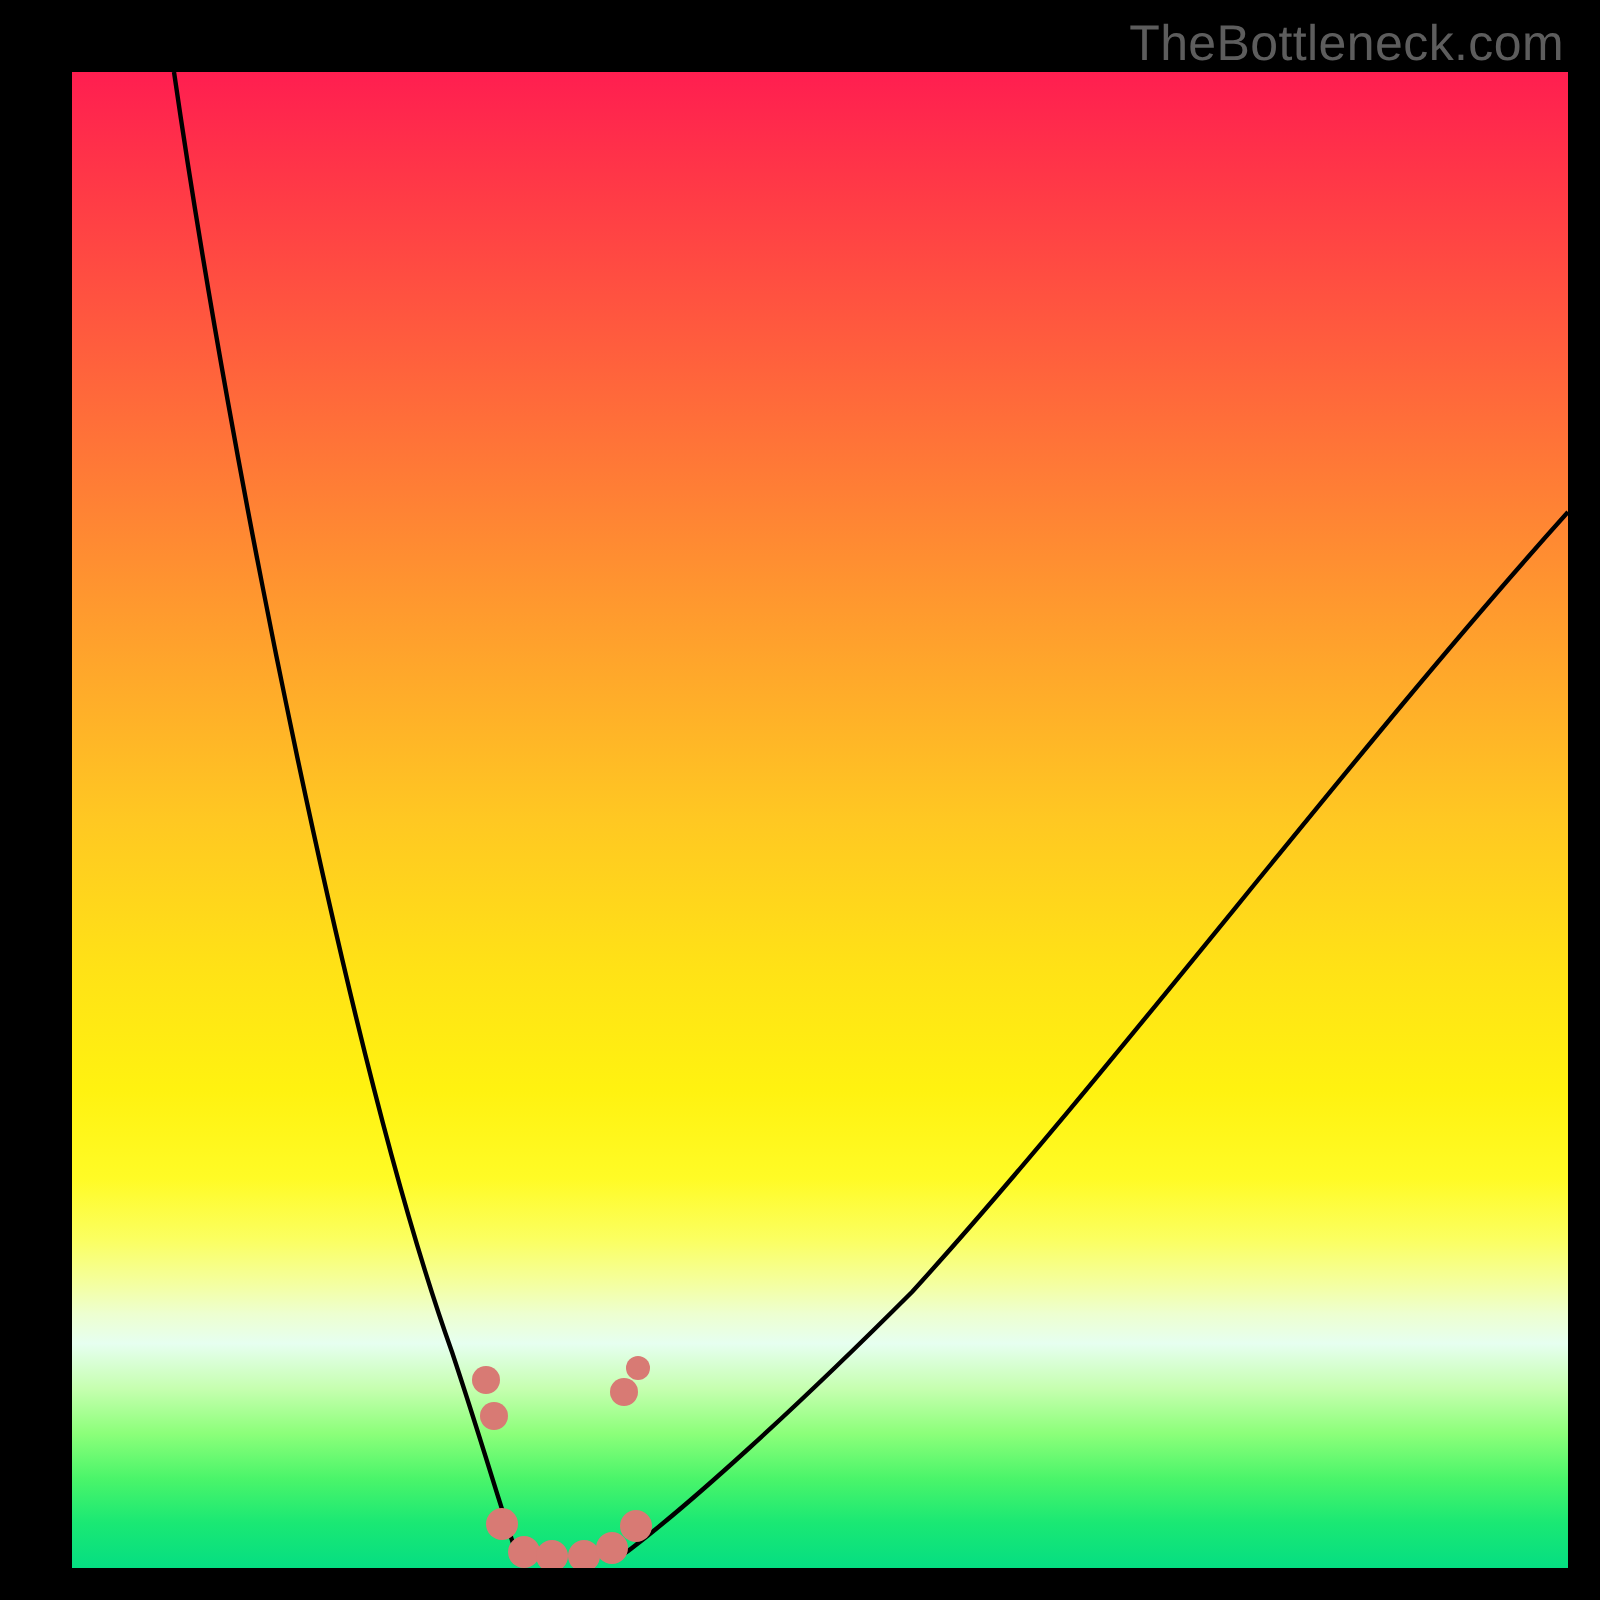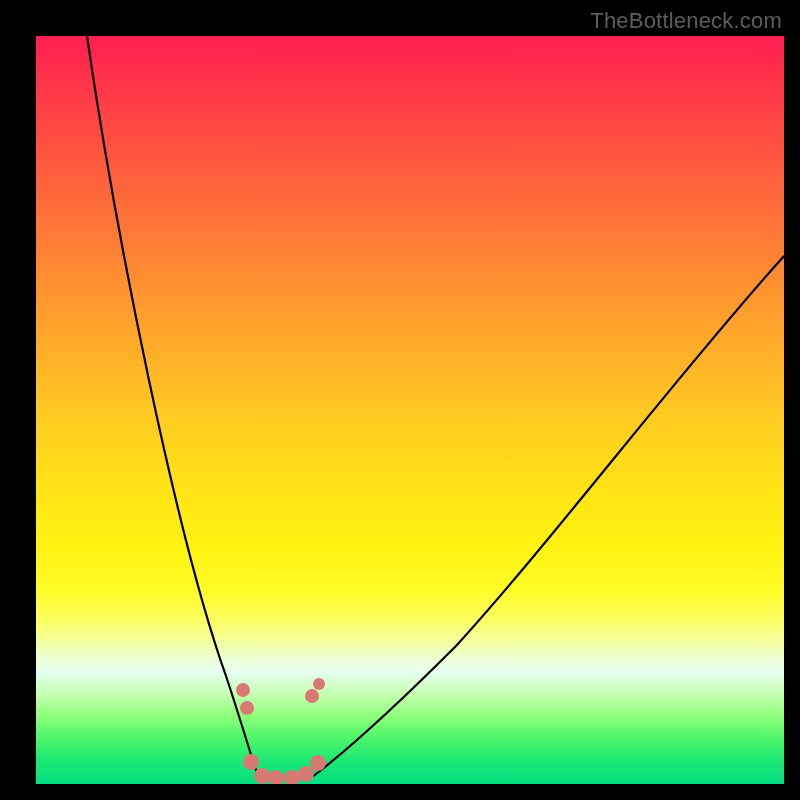--- a/index.html
+++ b/index.html
@@ -51,21 +51,21 @@
       #4bf56a 94%,
       #1ae874 97%,
       #05de82 100%
     );
   }
   .watermark {
     position: absolute;
     top: 8px;
     right: 18px;
     color: #5d5d5d;
-    font-size: 22px;
+    font-size: 25px;
     font-weight: 400;
     letter-spacing: 0.2px;
     user-select: none;
   }
   svg.curves {
     position: absolute;
     left: 0;
     top: 0;
   }
   .marker {

